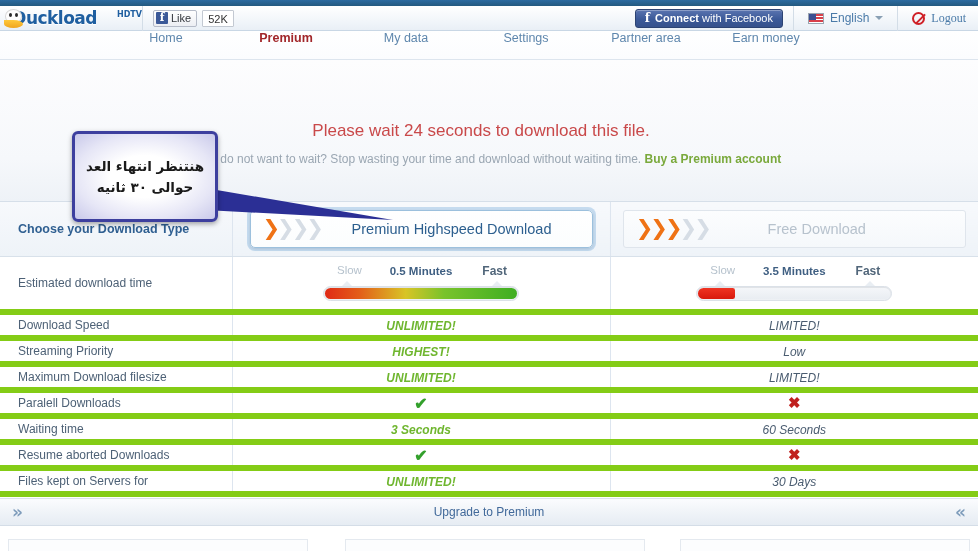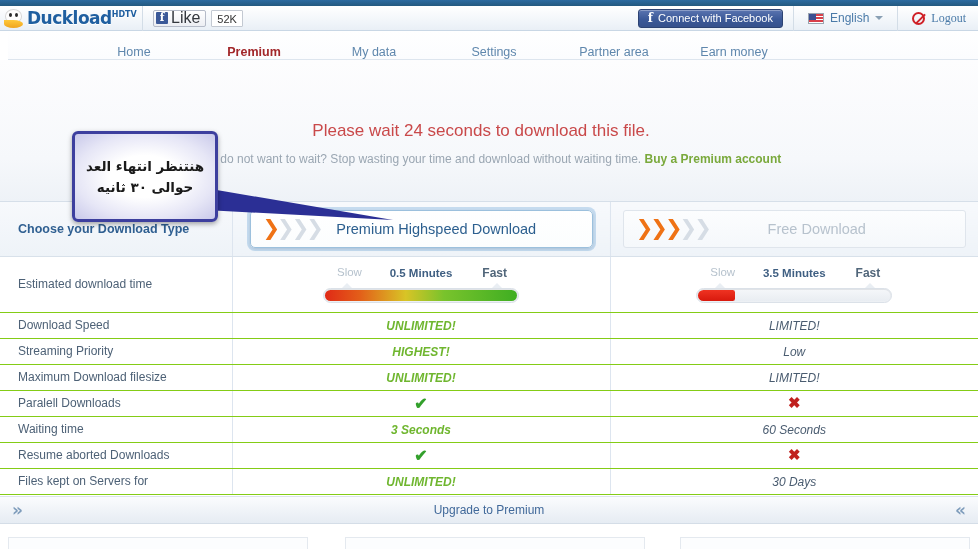--- a/index.html
+++ b/index.html
@@ -43,54 +43,55 @@
     background: linear-gradient(#ffc93b, #f0a51e); border-radius: 0 60% 60% 60%;
   }
   .logo-text {
     font-weight: bold; font-size: 17px; letter-spacing: -0.5px;
     color: #1f5fa0; font-family: "DejaVu Sans", sans-serif;
     text-shadow: 0 1px 0 #ffffff;
   }
   .logo-sup {
     font-size: 8px; font-weight: bold; color: #1f5fa0; vertical-align: super;
     letter-spacing: 0px;
+    padding-left: 20px;
   }
   .hdr-sep { width: 1px; height: 25px; background: #d3dde7; }
 
   .fb-like { display: flex; align-items: center; gap: 5px; padding: 0 10px; }
   .fb-like-btn {
     display: flex; align-items: center; gap: 3px;
     border: 1px solid #b5bbc8; border-radius: 2px;
     background: linear-gradient(#ffffff, #eceef3);
     padding: 1px 5px 1px 2px; height: 17px;
   }
   .fb-f {
     width: 12px; height: 12px; background: #3b5998; color: #fff;
     font-weight: bold; font-size: 11px; line-height: 12px; text-align: center;
     font-family: "DejaVu Serif", serif; border-radius: 1px;
   }
-  .fb-like-label { font-size: 16px; color: #33373d; text-align: center; }
+  .fb-like-label { font-size: 11px; color: #33373d; text-align: center; }
   .fb-count {
     border: 1px solid #c3c9d2; border-radius: 1px; background: #fff;
     font-size: 11px; color: #333; padding: 1px 5px; height: 17px; line-height: 14px;
   }
 
   .hdr-right { margin-left: auto; display: flex; align-items: center; height: 25px; }
   .fb-connect {
     display: flex; align-items: center; gap: 5px;
     background: linear-gradient(#5a74b0, #3b5998 55%, #36518c);
     border: 1px solid #2c4373; border-radius: 3px;
     padding: 2px 9px; margin-right: 10px; height: 19px;
     box-shadow: inset 0 1px 0 rgba(255,255,255,.3);
   }
   .fb-connect .fbc-f {
     color: #fff; font-weight: bold; font-size: 12px; font-family: "DejaVu Serif", serif;
   }
   .fb-connect .fbc-t { color: #fff; font-size: 11px; }
-  .fb-connect .fbc-t b { font-weight: normal; }
+  .fb-connect .fbc-t b { font-weight: bold; }
   .lang {
     display: flex; align-items: center; gap: 6px; padding: 0 14px;
     border-left: 1px solid #d3dde7; border-right: 1px solid #d3dde7; height: 25px;
   }
   .flag {
     width: 16px; height: 11px; position: relative; overflow: hidden;
     border: 1px solid #9aa4b0;
     background: repeating-linear-gradient(#d8404a 0 1.6px, #ffffff 1.6px 3.2px);
   }
   .flag .canton { position: absolute; left: 0; top: 0; width: 7px; height: 6px; background: #3b4f91; }
@@ -104,24 +105,24 @@
     width: 13px; height: 13px; border: 2px solid #cf2027; border-radius: 50%; position: relative;
   }
   .no-icon::after {
     content: ""; position: absolute; left: 0px; top: 4px; width: 13px; height: 2px;
     background: #cf2027; transform: rotate(-45deg); transform-origin: center;
   }
   .logout-label { font-size: 12px; color: #4a7aa8; }
 
   
   .nav {
-    height: 29px; display: flex; align-items: flex-end;
+    height: 29px; display: flex; align-items: flex-start;
     background: linear-gradient(#ffffff, #fbfcfe);
     border-bottom: 1px solid #dde5ee;
-    padding-left: 66px; gap: 0px; margin-left: 8px;
+    padding-left: 106px; gap: 0px;
   }
   .nav a {
     font-size: 12.5px; color: #5f87ad; text-decoration: none; display: block;
     padding: 0 0; text-align: center;
   }
   .nav-item { width: 120px; text-align: center; }
   .nav a.active { color: #a2272a; font-weight: bold; }
 
   
   .waitpanel {
@@ -153,21 +154,21 @@
     font-family: "DejaVu Sans", sans-serif;
     font-size: 13.5px; font-weight: bold; color: #1a1a1a; line-height: 1.5;
     padding: 0 8px;
   }
   .callout-tail {
     position: absolute; left: 205px; top: 128px; z-index: 4;
   }
 
   
   .cmp { width: 100%; border-collapse: collapse; table-layout: fixed; }
-  .cmp td { border-bottom: 1px solid #84cc16; vertical-align: middle; }
+  .cmp td { border-bottom: 6px solid #84cc16; vertical-align: middle; }
   .col-label { width: 232px; }
   .col-prem  { width: 378px; }
   .col-free  { width: 368px; }
   .rowlabel {
     font-size: 12px; color: #4d6176; padding-left: 18px;
   }
   .rowlabel.head { color: #2f5f91; font-weight: bold; font-size: 12.5px; }
   .cell-c { text-align: center; }
   .vsep { border-left: 1px solid #dde5ef; }
 
@@ -188,21 +189,21 @@
     display: flex; align-items: center; padding-left: 12px;
   }
   .chev-set { display: flex; align-items: center; gap: 0px; }
   .chev {
     font-size: 21px; font-weight: bold; line-height: 21px;
     font-family: "DejaVu Sans", sans-serif; letter-spacing: -3px;
   }
   .chev.o { color: #ef7215; }
   .chev.g { color: #d6dde5; }
   .btn-prem-label {
-    flex: 1; text-align: center; font-size: 14.5px; color: #2c5f8f; padding-right: 40px;
+    flex: 1; text-align: right; font-size: 14.5px; color: #2c5f8f; padding-right: 40px;
   }
   .btn-free-label {
     flex: 1; text-align: center; font-size: 14.5px; color: #b7c2cd; padding-right: 40px;
   }
 
   
   .gauge { width: 196px; margin: 0 auto; }
   .gauge-top { position: relative; height: 17px; }
   .g-slow { position: absolute; left: 14px; top: 0; font-size: 11.5px; color: #b6c2cd; }
   .g-fast { position: absolute; right: 12px; top: 0; font-size: 12px; color: #51667a; font-weight: bold; }

